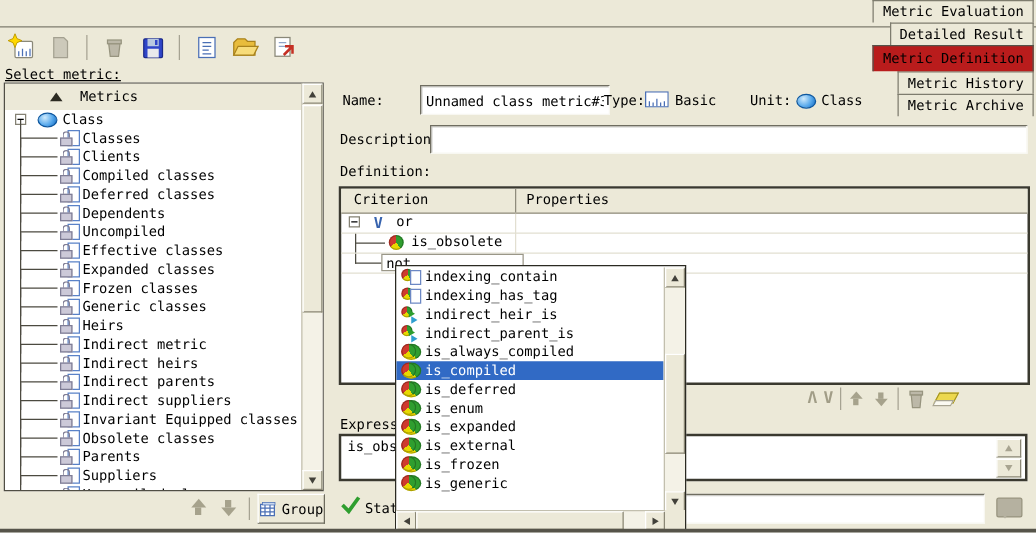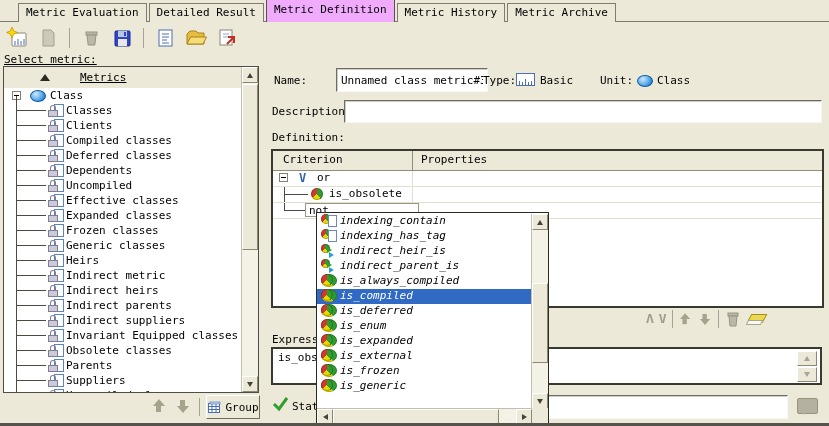--- a/index.html
+++ b/index.html
@@ -4,34 +4,34 @@
 <style>
   html,body{margin:0;padding:0;background:#888;}
   #app{position:relative;width:829px;height:426px;background:#ece9d8;
        font-family:"DejaVu Sans Mono",monospace;font-size:11px;color:#000;
        overflow:hidden;}
   .abs{position:absolute;}
   .lbl{position:absolute;white-space:nowrap;}
 
   
   #tabline{position:absolute;left:0;top:21px;width:100%;height:1px;background:#7e7c6e;z-index:1;}
-  #tabbar{position:absolute;left:0;top:0;width:100%;height:22px;display:flex;align-items:flex-end;padding-left:18px;box-sizing:border-box;z-index:2;}
+  #tabbar{position:absolute;left:0;top:0;width:100%;height:22px;display:flex;align-items:flex-end;padding-left:2px;box-sizing:border-box;z-index:2;flex-direction:column;}
   .tab{height:18px;line-height:17px;padding:0 7px;border:1px solid #7e7c6e;border-bottom:none;margin-right:2px;background:#ece9d8;white-space:nowrap;}
-  .tab.active{height:22px;line-height:20px;border-color:#55534a;background:#f0abfc;position:relative;z-index:3;text-align:center;}
+  .tab.active{height:22px;line-height:20px;border-color:#55534a;background:#b91c1c;position:relative;z-index:3;text-align:center;}
 
   
   #toolbar{position:absolute;left:4px;top:24px;height:28px;display:flex;align-items:center;gap:5px;}
   .tbtn{width:26px;height:26px;display:flex;align-items:center;justify-content:center;}
   .tsep{width:1px;height:20px;background:#a6a392;margin:0 3px;}
 
   
   #tree-panel{position:absolute;left:3px;top:66px;width:256px;height:327px;border:1px solid #504e44;background:#fff;box-sizing:border-box;}
   #tree-header{position:absolute;left:0;top:0;right:0;height:21px;background:#ece9d8;border-bottom:1px solid #989483;display:flex;align-items:center;}
   .sort-tri{width:0;height:0;border-left:5px solid transparent;border-right:5px solid transparent;border-bottom:7px solid #2c2b22;margin-left:36px;}
-  #tree-header .htxt{margin-left:30px;text-decoration:underline;}
+  #tree-header .htxt{margin-left:14px;}
   #tree-body{position:absolute;left:0;top:21px;right:16px;bottom:0;overflow:hidden;background:#fff;}
   .troot{height:15px;line-height:15px;position:relative;padding-left:46px;white-space:nowrap;}
   .exp{position:absolute;left:8px;top:3px;width:9px;height:9px;background:#fff;border:1px solid #848173;box-sizing:border-box;}
   .exp::after{content:"";position:absolute;left:1px;top:3px;width:5px;border-top:1px solid #000;}
   .ball{position:absolute;width:14px;height:10px;border-radius:50%;border:1px solid #0d569e;
         background:radial-gradient(circle at 35% 30%,#cfeafc,#56a8ec 55%,#1166bc);}
   .troot .ball{left:26px;top:2px;}
   .trow{height:15px;line-height:15px;position:relative;padding-left:62px;white-space:nowrap;}
   .trow::before{content:"";position:absolute;left:12px;top:-7px;bottom:0;border-left:1px solid #4c4a40;}
   .trow::after{content:"";position:absolute;left:12px;top:7px;width:30px;border-top:1px solid #4c4a40;}
@@ -105,21 +105,21 @@
   
   #exprbox{position:absolute;left:271px;top:347px;width:551px;height:38px;border:2px solid #3a392f;background:#fff;box-sizing:border-box;}
   #exprtext{position:absolute;left:5px;top:2px;}
   .spinbtn{position:absolute;right:3px;width:20px;height:15px;background:#ece9d8;border:1px solid;border-color:#fff #8a8775 #8a8775 #fff;display:flex;align-items:center;justify-content:center;box-sizing:border-box;}
   .spinbtn .t-up{border-bottom-color:#a8a491;}
   .spinbtn .t-down{border-top-color:#a8a491;}
 
   
   #dropdown{position:absolute;left:316px;top:212px;width:233px;height:213px;background:#fff;border:1px solid #2b2a22;box-sizing:border-box;z-index:50;}
   #dd-list{position:absolute;left:0;top:1px;width:214px;height:195px;overflow:hidden;}
-  .dd-item{height:15px;display:flex;padding-left:4px;white-space:nowrap;font-style:italic;}
+  .dd-item{height:15px;display:flex;align-items:center;padding-left:4px;white-space:nowrap;}
   .dd-item.selected{background:#316ac5;color:#fff;}
   .dd-icon{width:16px;height:13px;position:relative;flex:none;margin-right:3px;}
   .dd-icon::before{content:"";position:absolute;left:0;top:0;width:12px;height:12px;border-radius:50%;
        background:conic-gradient(from 0deg,#2f9e2f 0 40%,#e8d800 40% 65%,#cf3a2e 65% 100%);
        box-shadow:inset 0 0 0 1px rgba(0,0,0,.25);}
   .dd-icon.pie-page::before{width:10px;height:10px;}
   .dd-icon.pie-page::after{content:"";position:absolute;right:0;top:1px;width:7px;height:10px;background:#fff;border:1px solid #6c88c4;}
   .dd-icon.pie-arrows::before{width:9px;height:9px;}
   .dd-icon.pie-arrows::after{content:"";position:absolute;right:2px;bottom:4px;border:3px solid transparent;border-left:5px solid #2f9e2f;}
   .dd-icon i{display:none;}

